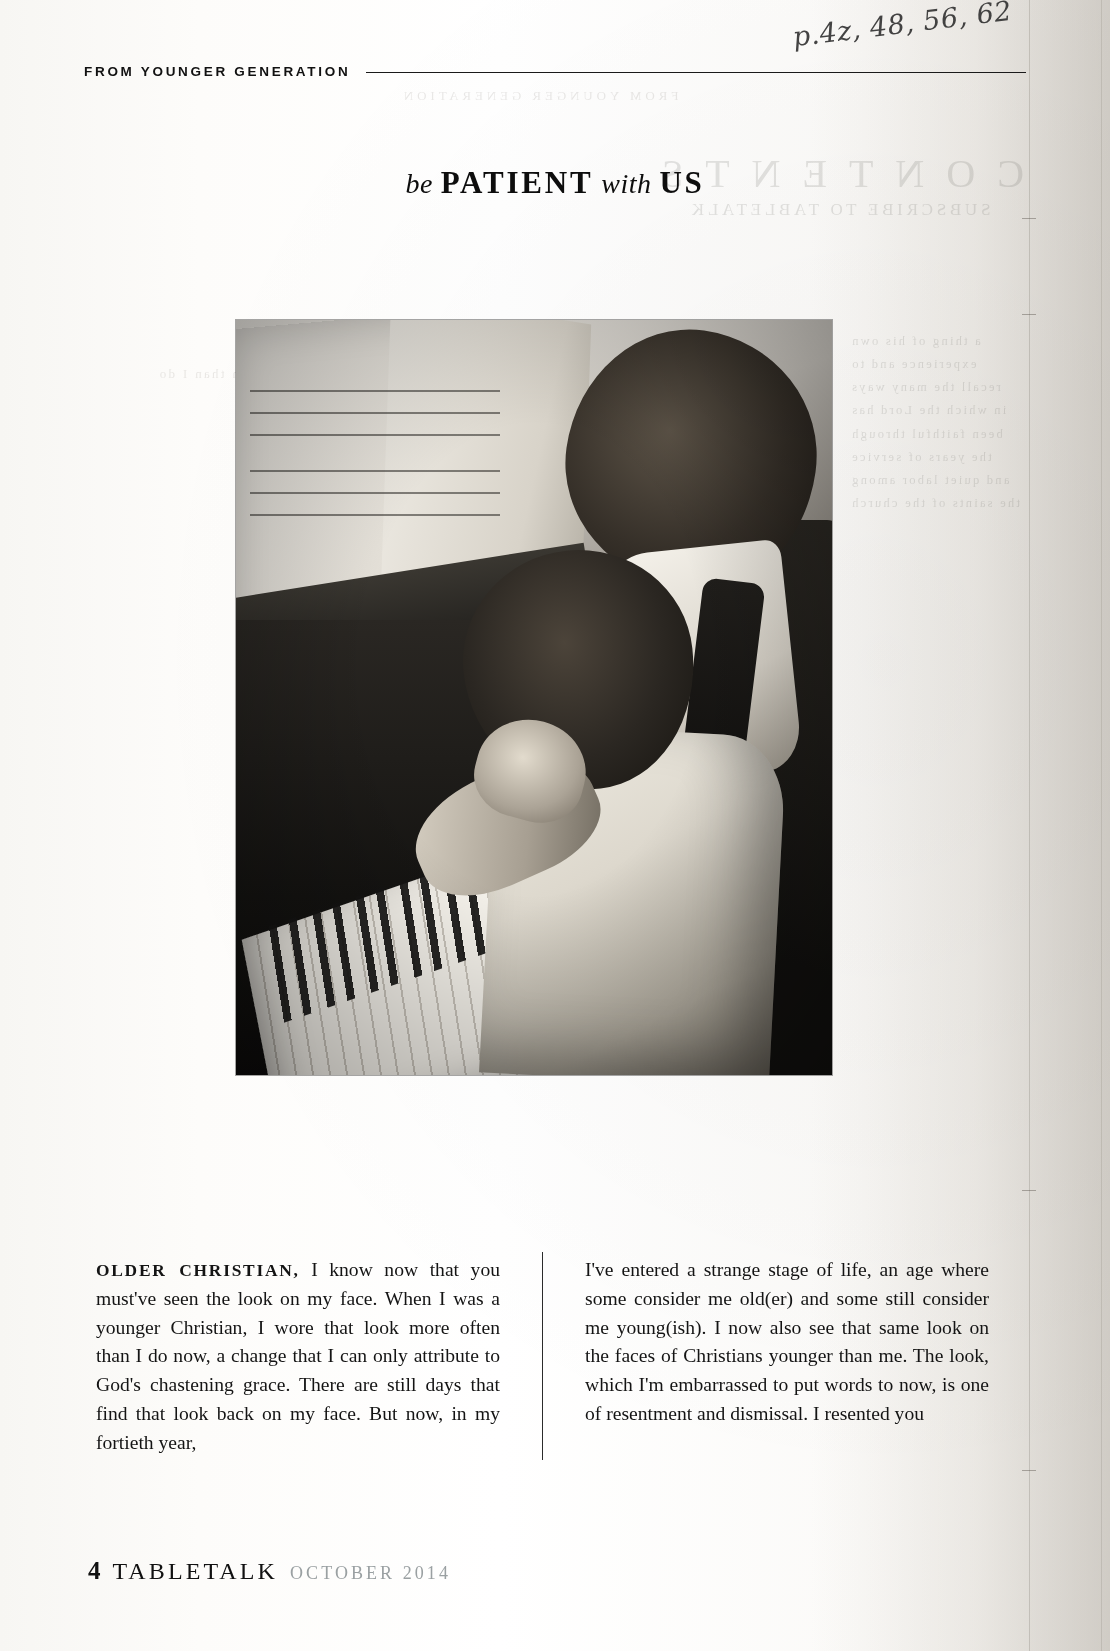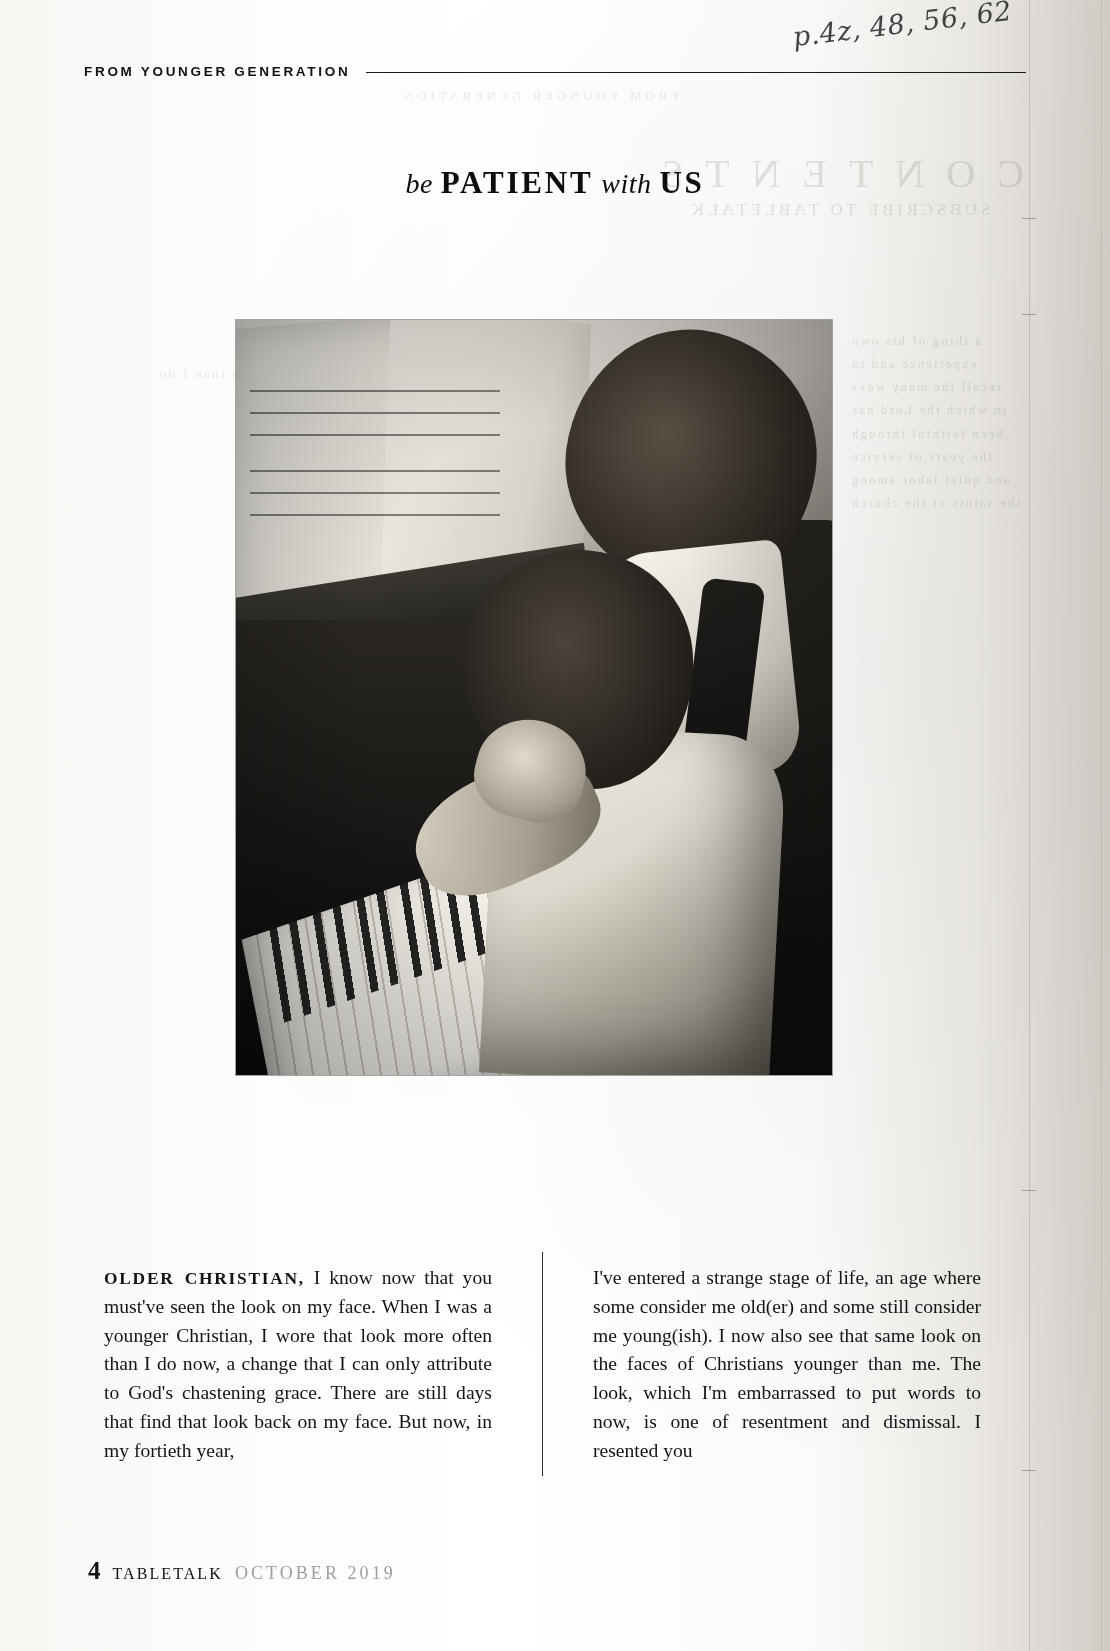--- a/index.html
+++ b/index.html
@@ -311,21 +311,21 @@
     gap: 34px;
   }
   .col {
     width: 420px;
     font-size: 19.6px;
     line-height: 1.47;
     text-align: justify;
     color: #141414;
     hyphens: none;
   }
-  .col p { margin: 16px; }
+  .col p { margin: 8px; }
   .col-divider {
     width: 1px;
     background: #2b2b2b;
     align-self: stretch;
     margin-top: 4px;
     margin-bottom: 6px;
   }
   .lead {
     font-family: "Liberation Serif", serif;
     font-weight: bold;
@@ -342,21 +342,21 @@
     align-items: baseline;
     gap: 12px;
   }
   .folio {
     font-family: "Liberation Serif", serif;
     font-weight: bold;
     font-size: 25px;
     color: #111;
   }
   .masthead {
-    font-size: 16px;
+    font-size: 24px;
     letter-spacing: 0.13em;
     color: #111;
   }
   .issue {
     font-size: 18px;
     letter-spacing: 0.17em;
     color: #9aa0a2;
   }
 
   
@@ -430,21 +430,21 @@
     </div>
     <div class="col-divider"></div>
     <div class="col">
       <p>I've entered a strange stage of life, an age where some consider me old(er) and some still consider me young(ish). I now also see that same look on the faces of Christians younger than me. The look, which I'm embarrassed to put words to now, is one of resentment and dismissal. I resented you</p>
     </div>
   </div>
 
   <div class="footer">
     <span class="folio">4</span>
     <span class="masthead">TABLETALK</span>
-    <span class="issue">OCTOBER 2019</span>
+    <span class="issue">OCTOBER 2014</span>
   </div>
 
   <div class="tick" style="right:74px; top:218px;"></div>
   <div class="tick" style="right:74px; top:314px;"></div>
   <div class="tick" style="right:74px; top:1190px;"></div>
   <div class="tick" style="right:74px; top:1470px;"></div>
 
 </div>
 
 </body></html>

